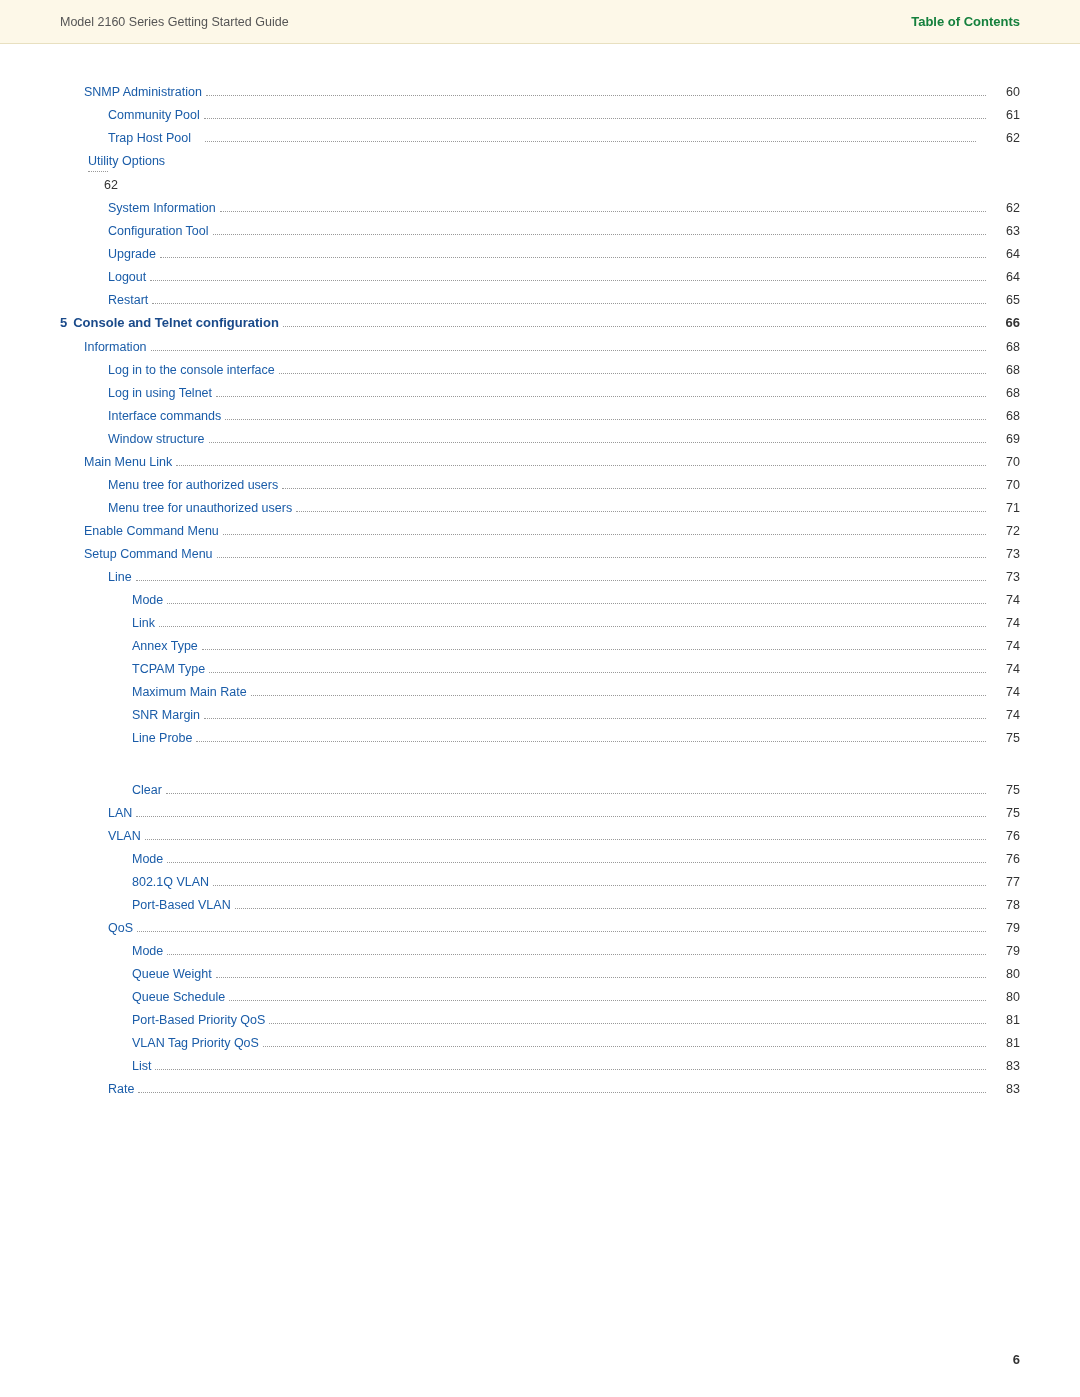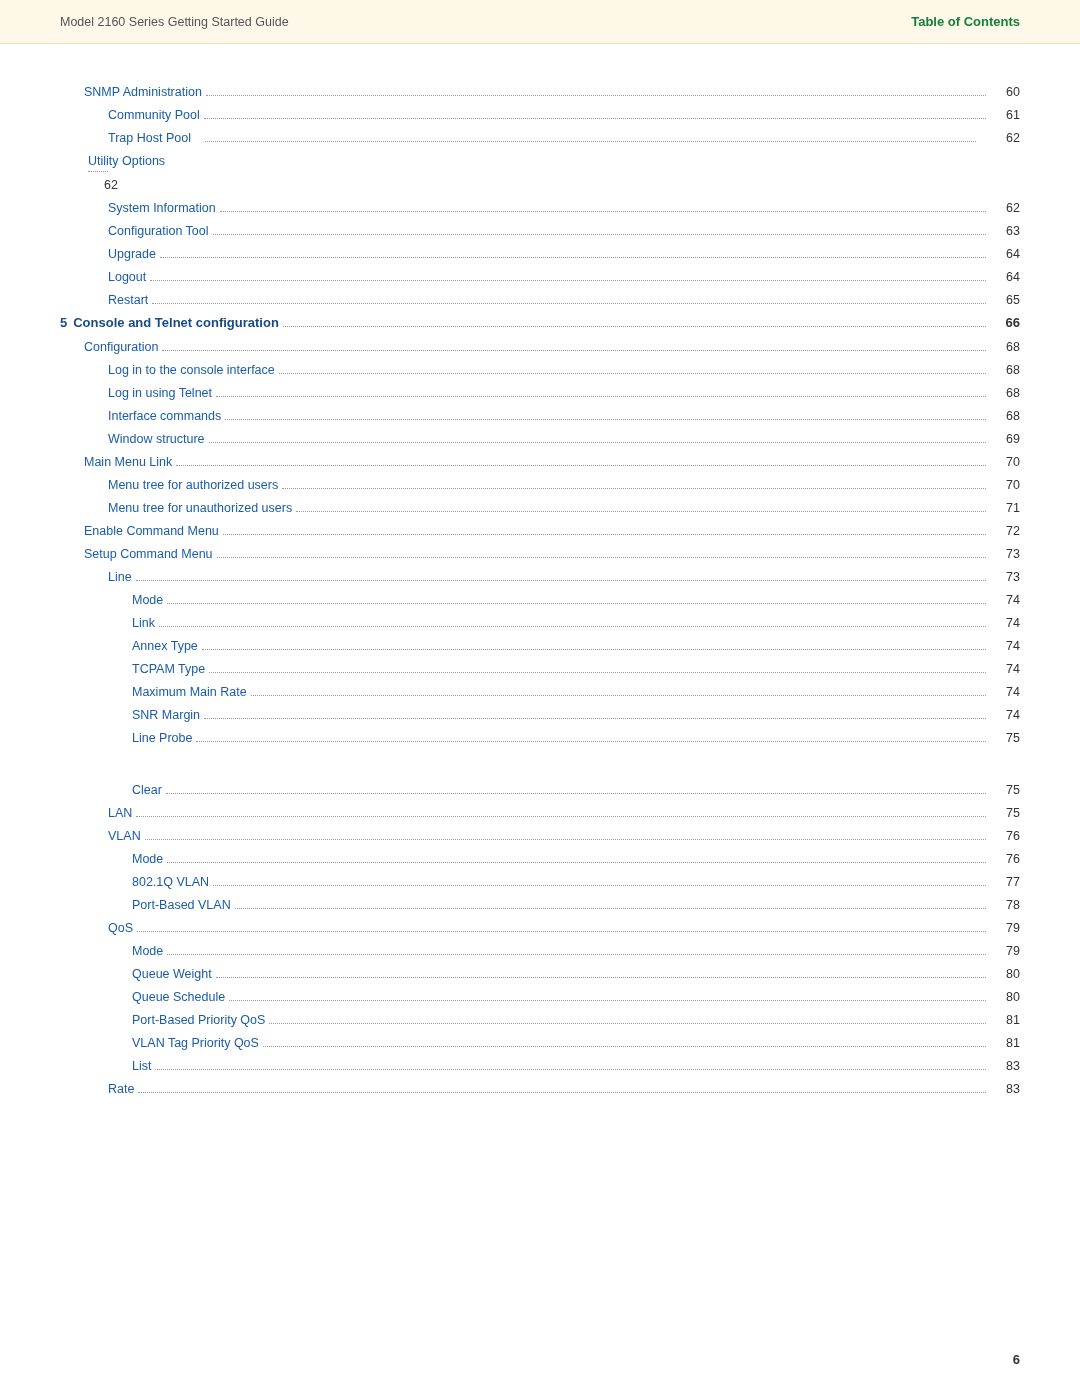--- a/index.html
+++ b/index.html
@@ -156,21 +156,21 @@
         <span class="leader"></span>
         <span class="page-num">65</span>
       </div>
       <div class="toc-entry section-header" style="padding-left: 0px;">
         <span class="section-number">5</span>
         <a class="toc-link" href="#">Console and Telnet configuration</a>
         <span class="leader"></span>
         <span class="page-num">66</span>
       </div>
       <div class="toc-entry" style="padding-left: 24px;">
-        <a class="toc-link" href="#">Configuration</a>
+        <a class="toc-link" href="#">Information</a>
         <span class="leader"></span>
         <span class="page-num">68</span>
       </div>
       <div class="toc-entry" style="padding-left: 48px;">
         <a class="toc-link" href="#">Log in to the console interface</a>
         <span class="leader"></span>
         <span class="page-num">68</span>
       </div>
       <div class="toc-entry" style="padding-left: 48px;">
         <a class="toc-link" href="#">Log in using Telnet</a>

